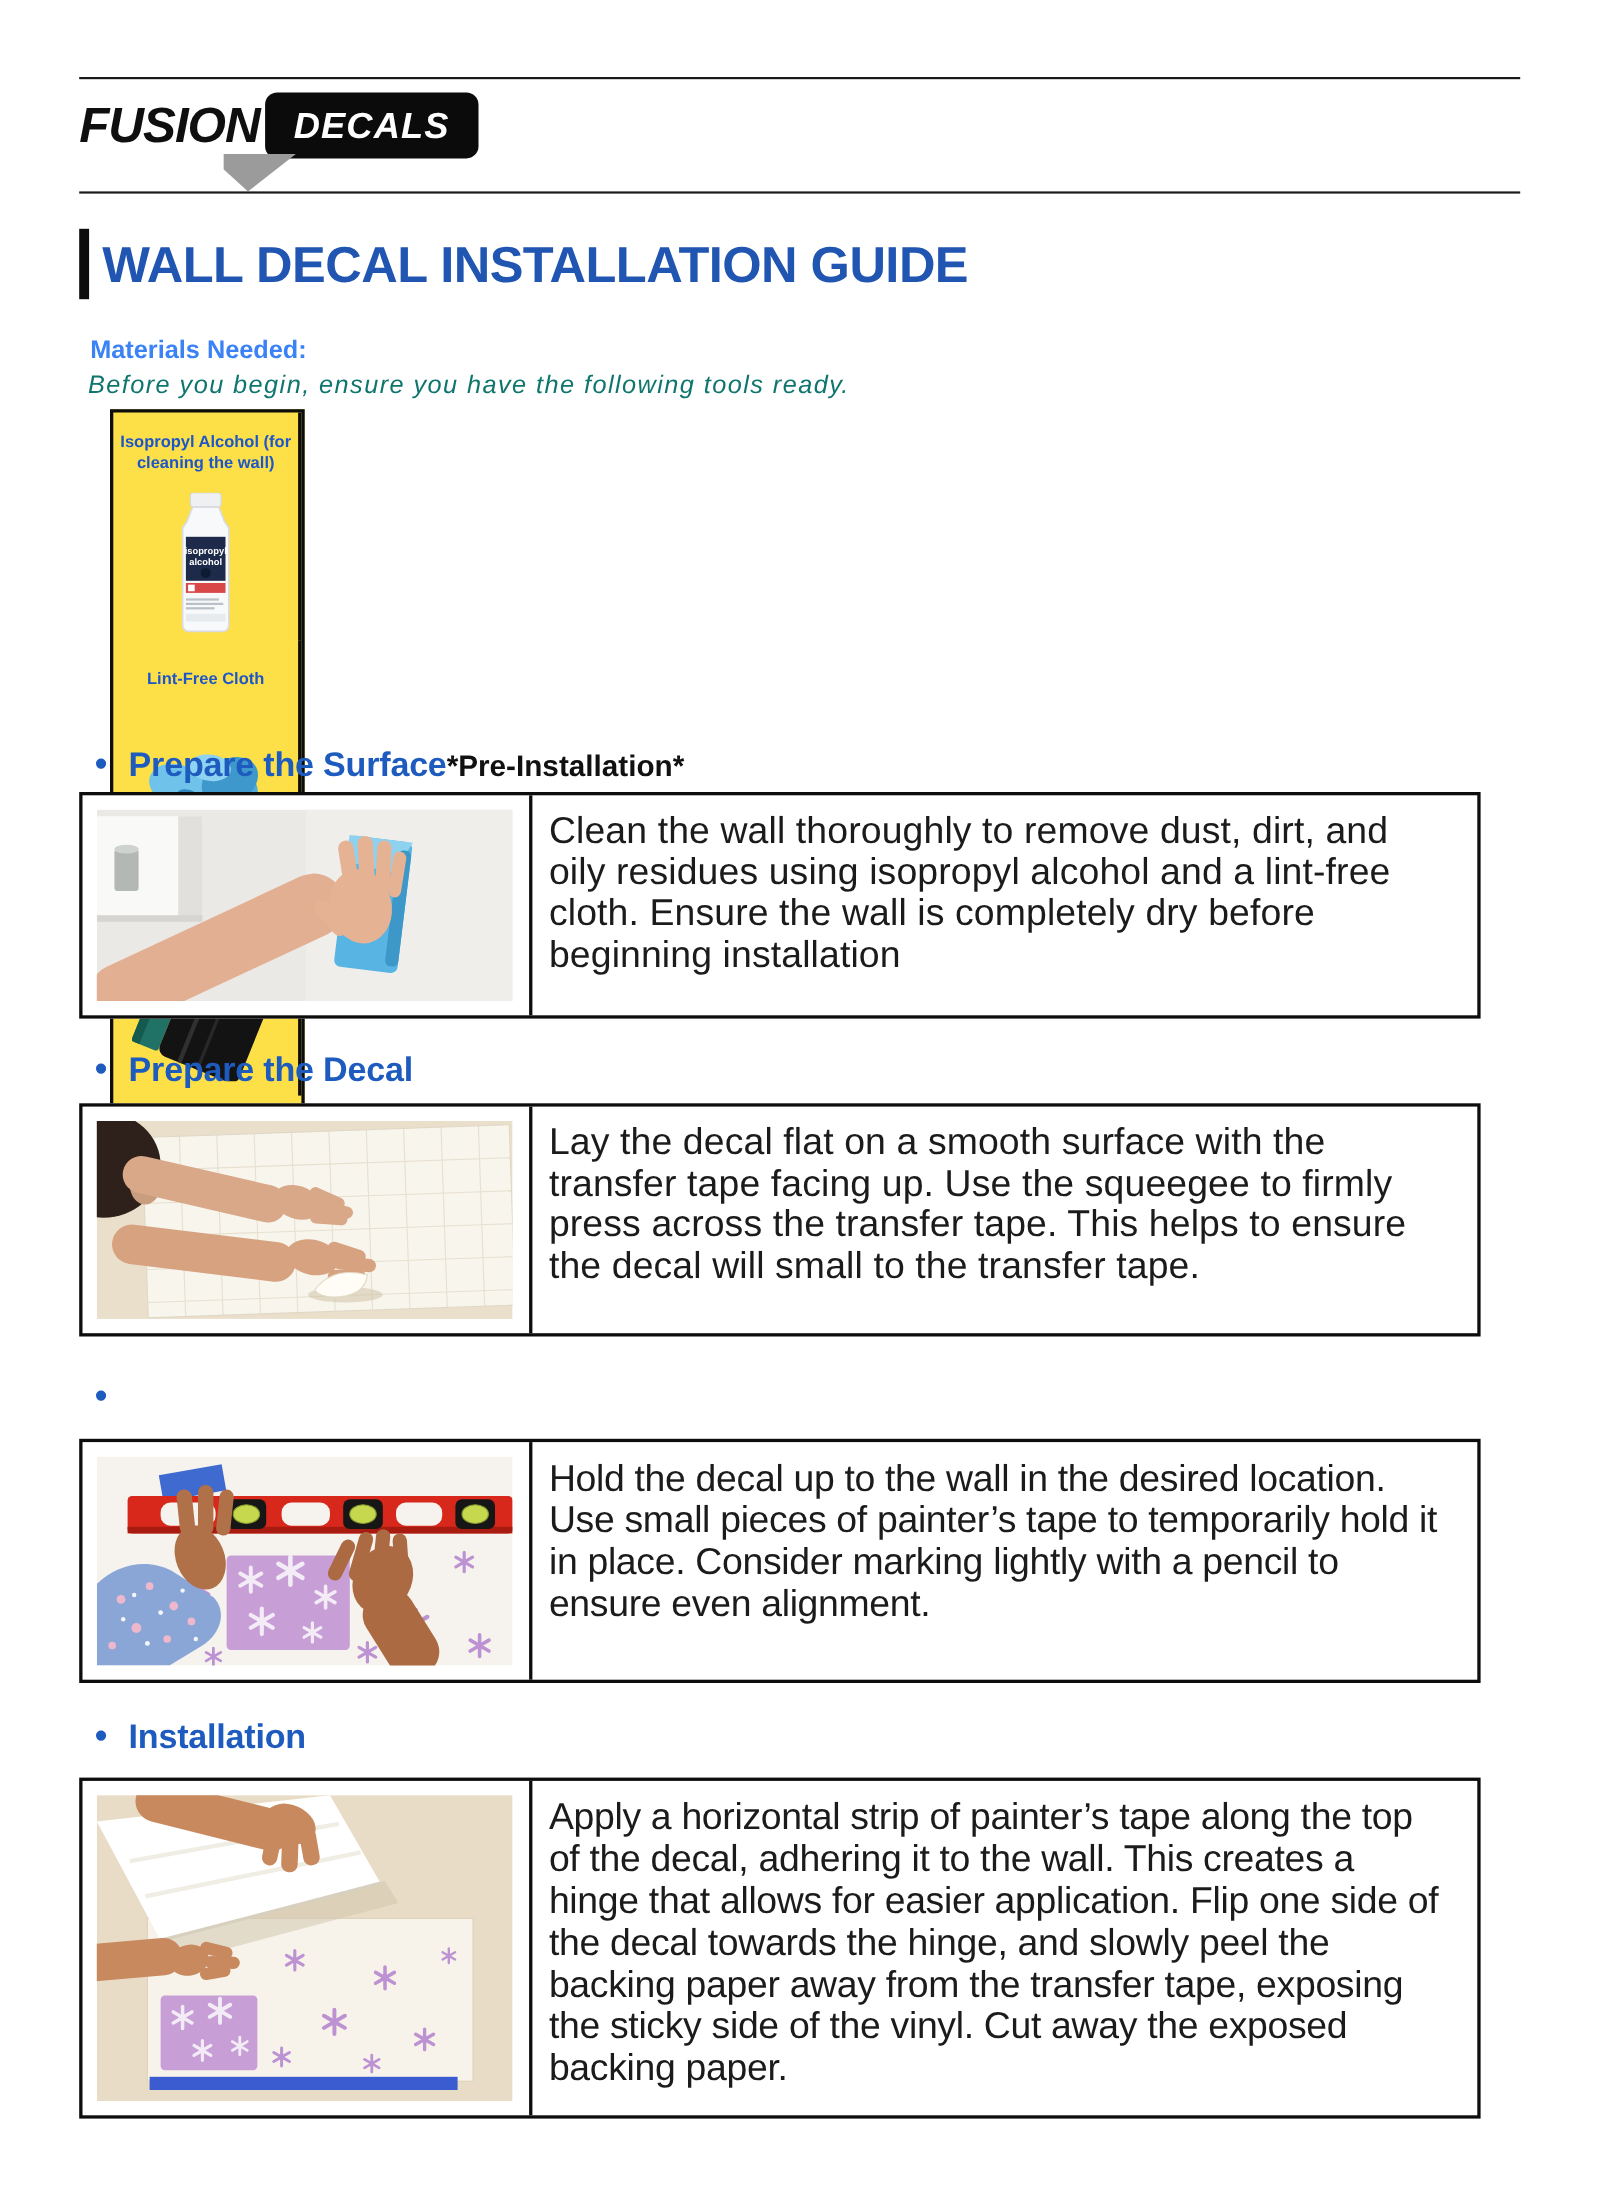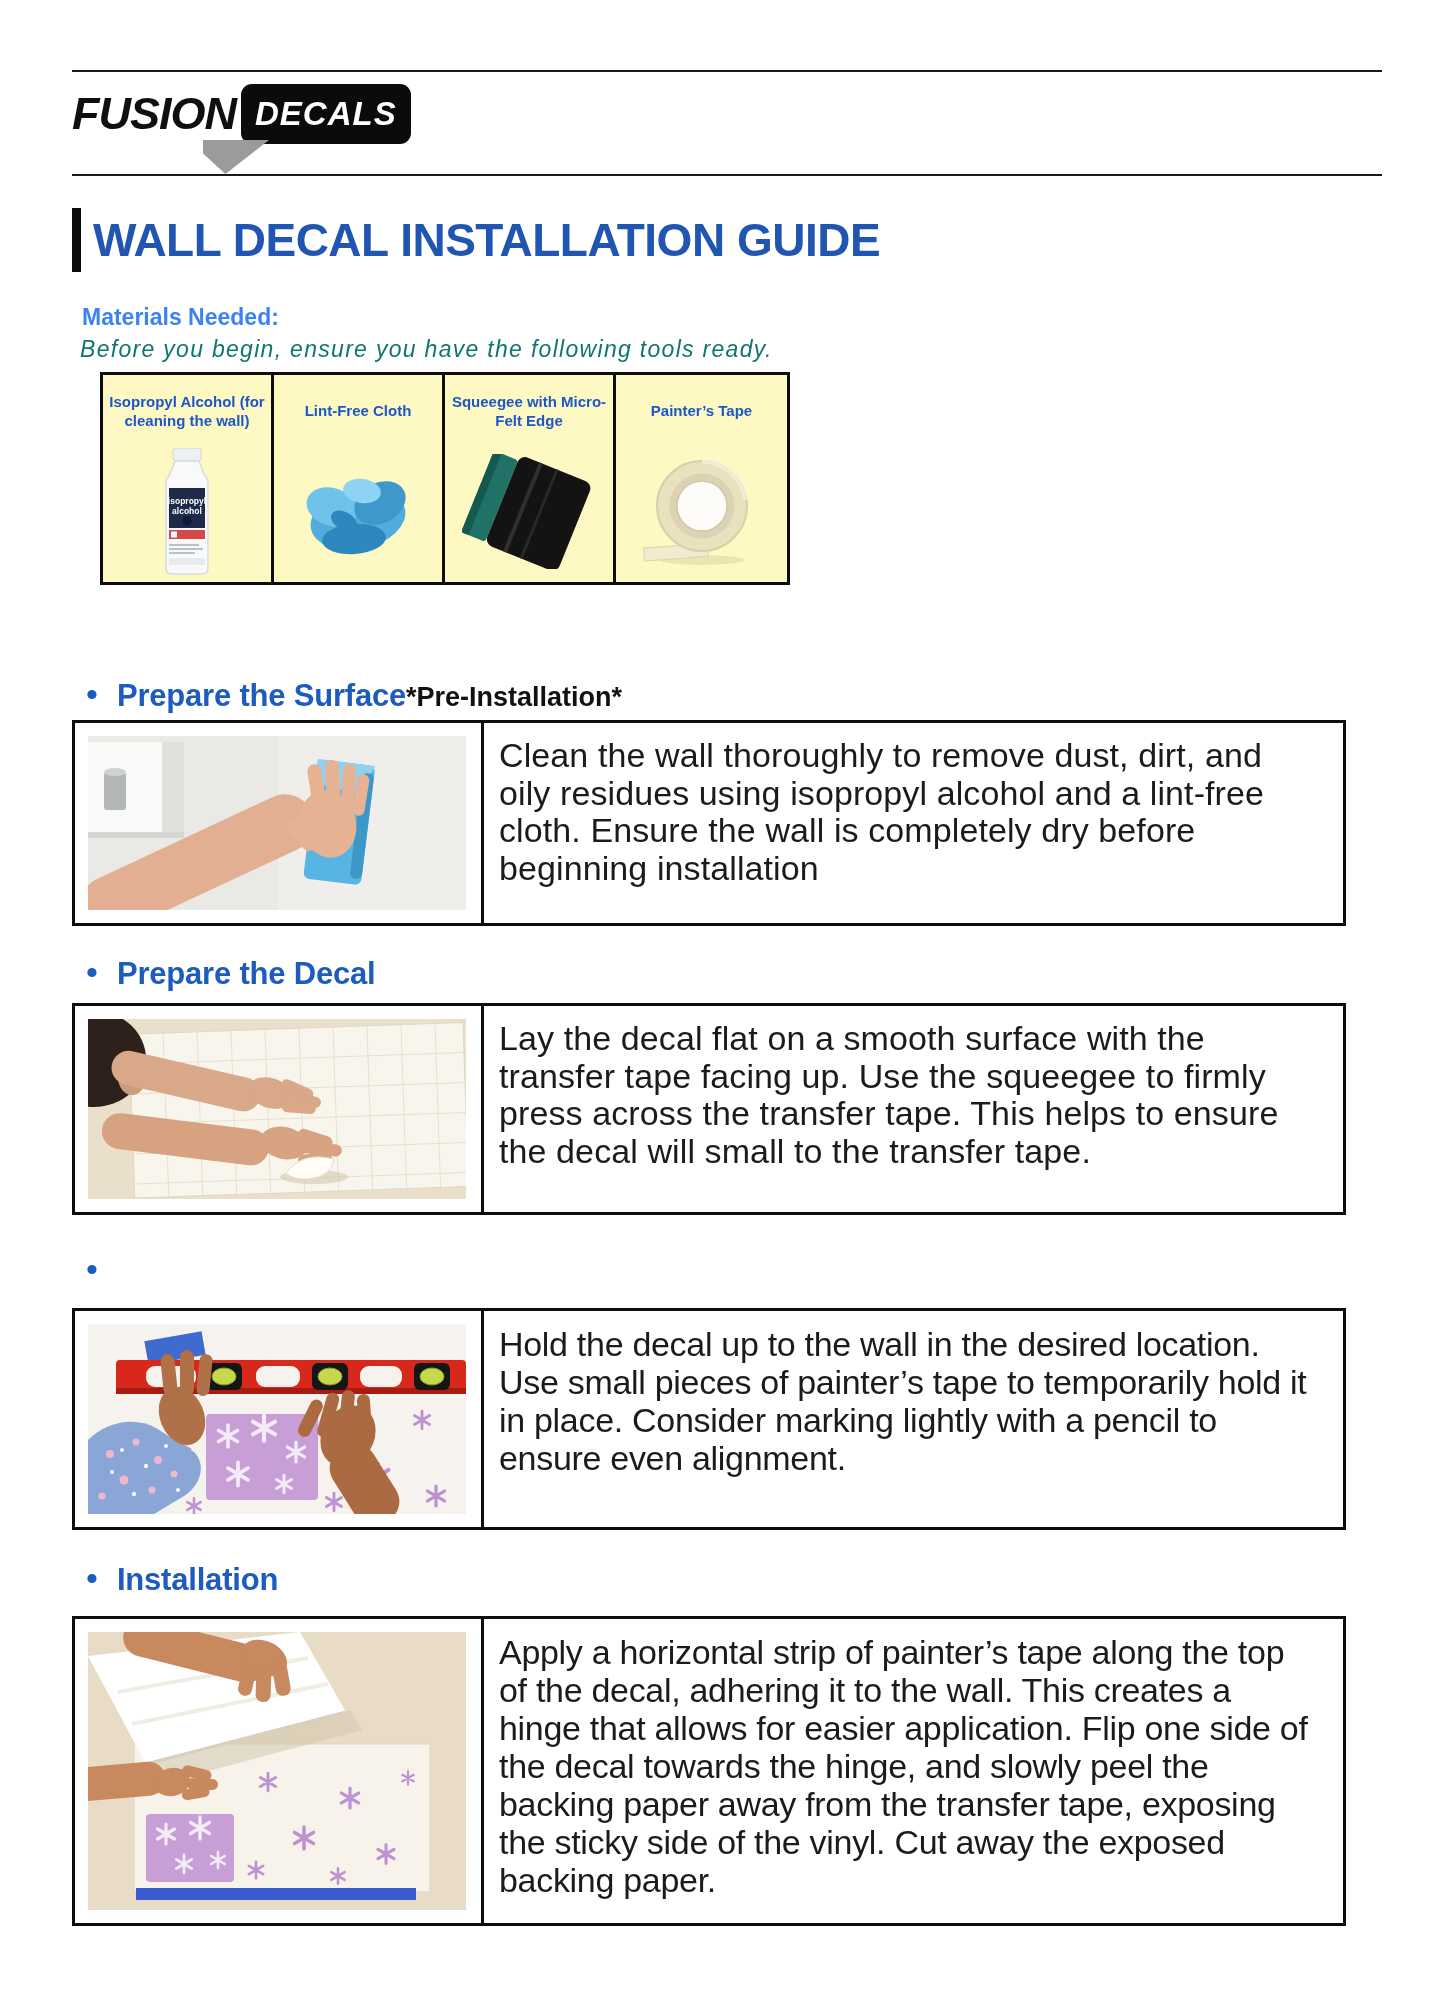--- a/index.html
+++ b/index.html
@@ -6,34 +6,34 @@
   body { background:#ffffff; font-family:"Liberation Sans", sans-serif; }
   .page { position:relative; width:1454px; height:2000px; background:#ffffff; overflow:hidden; }
 
   .hline { position:absolute; left:72px; width:1310px; height:2px; background:#1a1a1a; }
   .hline1 { top:70px; } .hline2 { top:174px; }
 
   .logo { position:absolute; left:72px; top:84px; display:flex; align-items:flex-start; }
   .logo-fusion { font-size:45px; font-weight:bold; font-style:italic; letter-spacing:-1px;
                  color:#0f0f0f; line-height:60px; }
   .logo-badge { margin-left:5px; background:#0b0b0b; border-radius:11px; height:60px;
-                padding:0 14px; display:flex; align-items:center; }
+                padding:0 26px; display:flex; align-items:center; }
   .logo-decals { color:#ffffff; font-size:33px; font-weight:bold; font-style:italic; letter-spacing:1px; }
   .logo-fold { position:absolute; left:131px; top:56px; width:66px; height:34px; background:#9b9b9b;
                clip-path:polygon(0 0, 100% 0, 34% 100%, 0 40%); }
 
   .title-row { position:absolute; left:72px; top:208px; display:flex; }
   .tbar { width:9px; height:64px; background:#0d0d0d; margin-right:12px; }
   .page-title { font-size:46px; font-weight:bold; color:#2155B2; line-height:64px; letter-spacing:-0.5px; }
 
   .mat-heading { position:absolute; left:82px; top:304px; font-size:23px; font-weight:bold; color:#3b82f6; }
   .mat-sub { position:absolute; left:80px; top:336px; font-size:23px; font-style:italic;
              letter-spacing:1.3px; color:#0f766e; }
 
-  .mat-table { position:absolute; left:100px; top:372px; display:flex; border:3px solid #0d0d0d; background:#fef9c3; }
+  .mat-table { position:absolute; left:100px; top:372px; display:flex; border:3px solid #0d0d0d; background:#fde047;flex-direction:column; }
   .mat-cell { width:171px; height:207px; border-right:3px solid #0d0d0d; display:flex; flex-direction:column; }
   .mat-cell:last-child { border-right:none; }
   .mat-head { height:66px; display:flex; align-items:center; justify-content:center; text-align:center;
               font-size:15px; font-weight:bold; color:#1D56C9; line-height:1.28; padding:6px 5px 0; }
   .mat-img { flex:1; display:flex; align-items:center; justify-content:center; overflow:hidden; }
 
   .sec-row { position:absolute; left:86px; display:flex; align-items:baseline; white-space:nowrap; }
   .bullet { font-size:34px; color:#1E5BBE; margin-right:19px; line-height:40px; }
   .sec-heading { font-size:31px; font-weight:bold; color:#1E5BBE; line-height:40px; letter-spacing:-0.2px; }
   .sec-note { font-size:27px; font-weight:bold; color:#111; }

